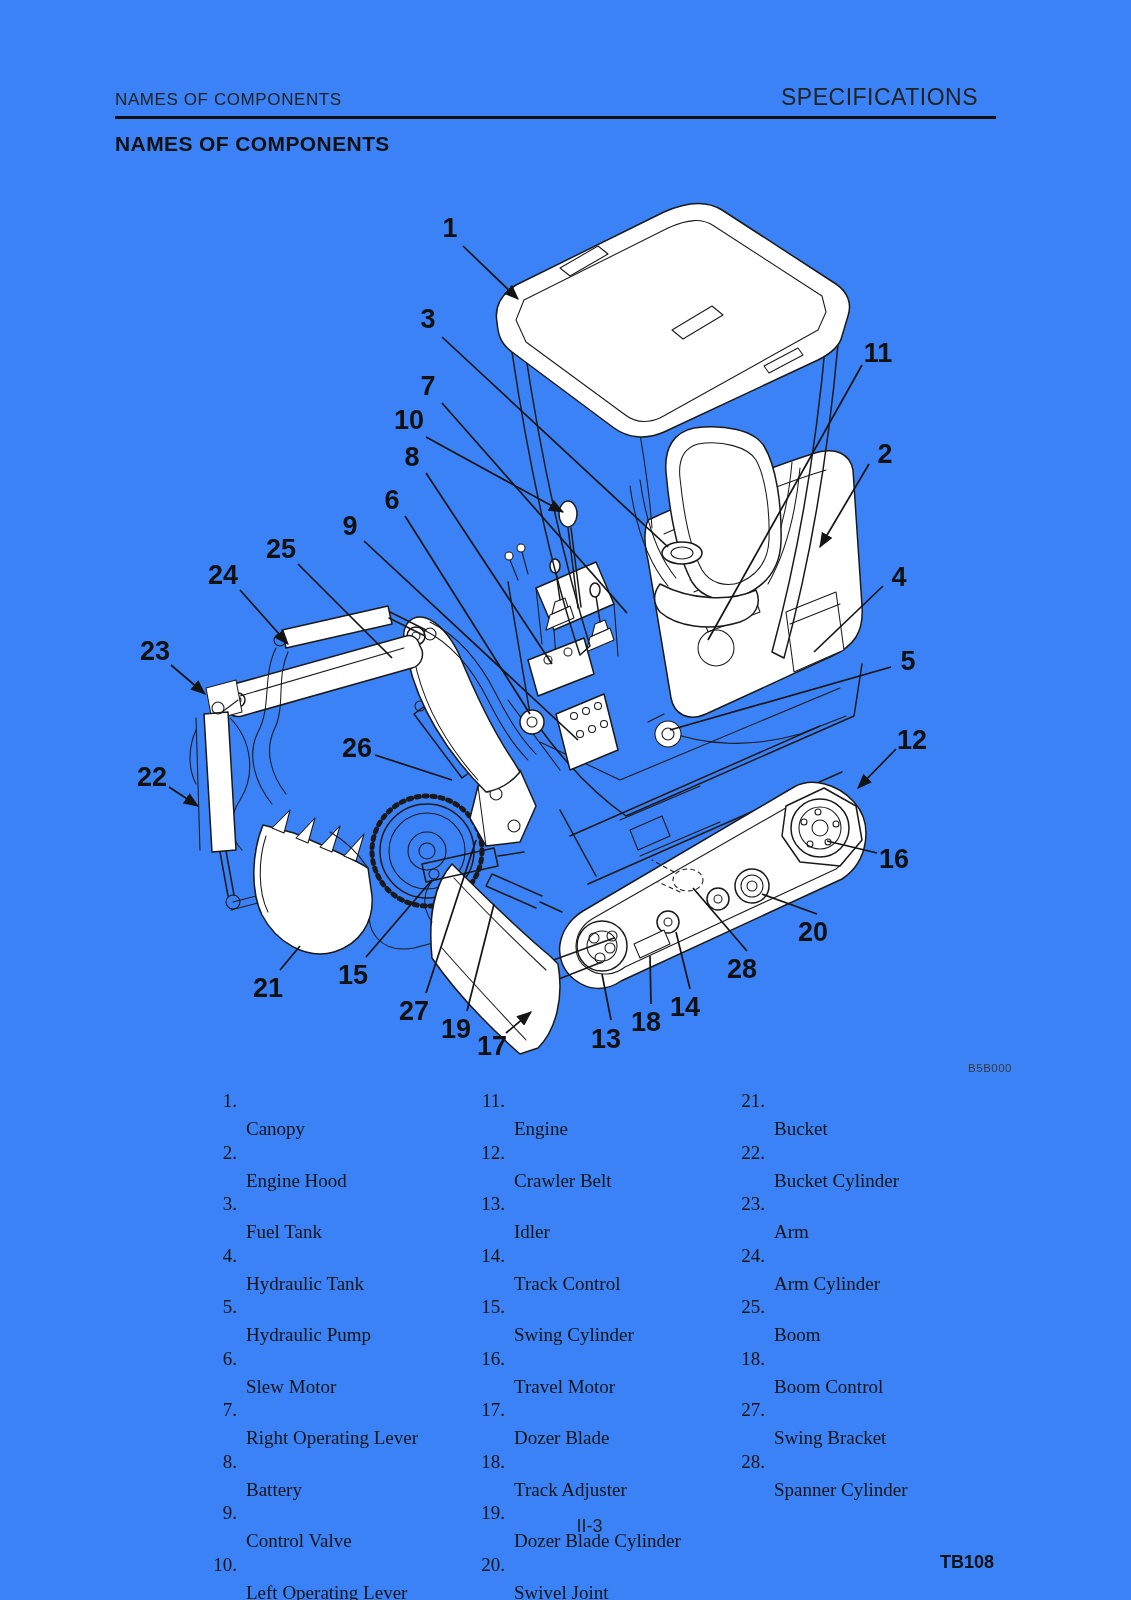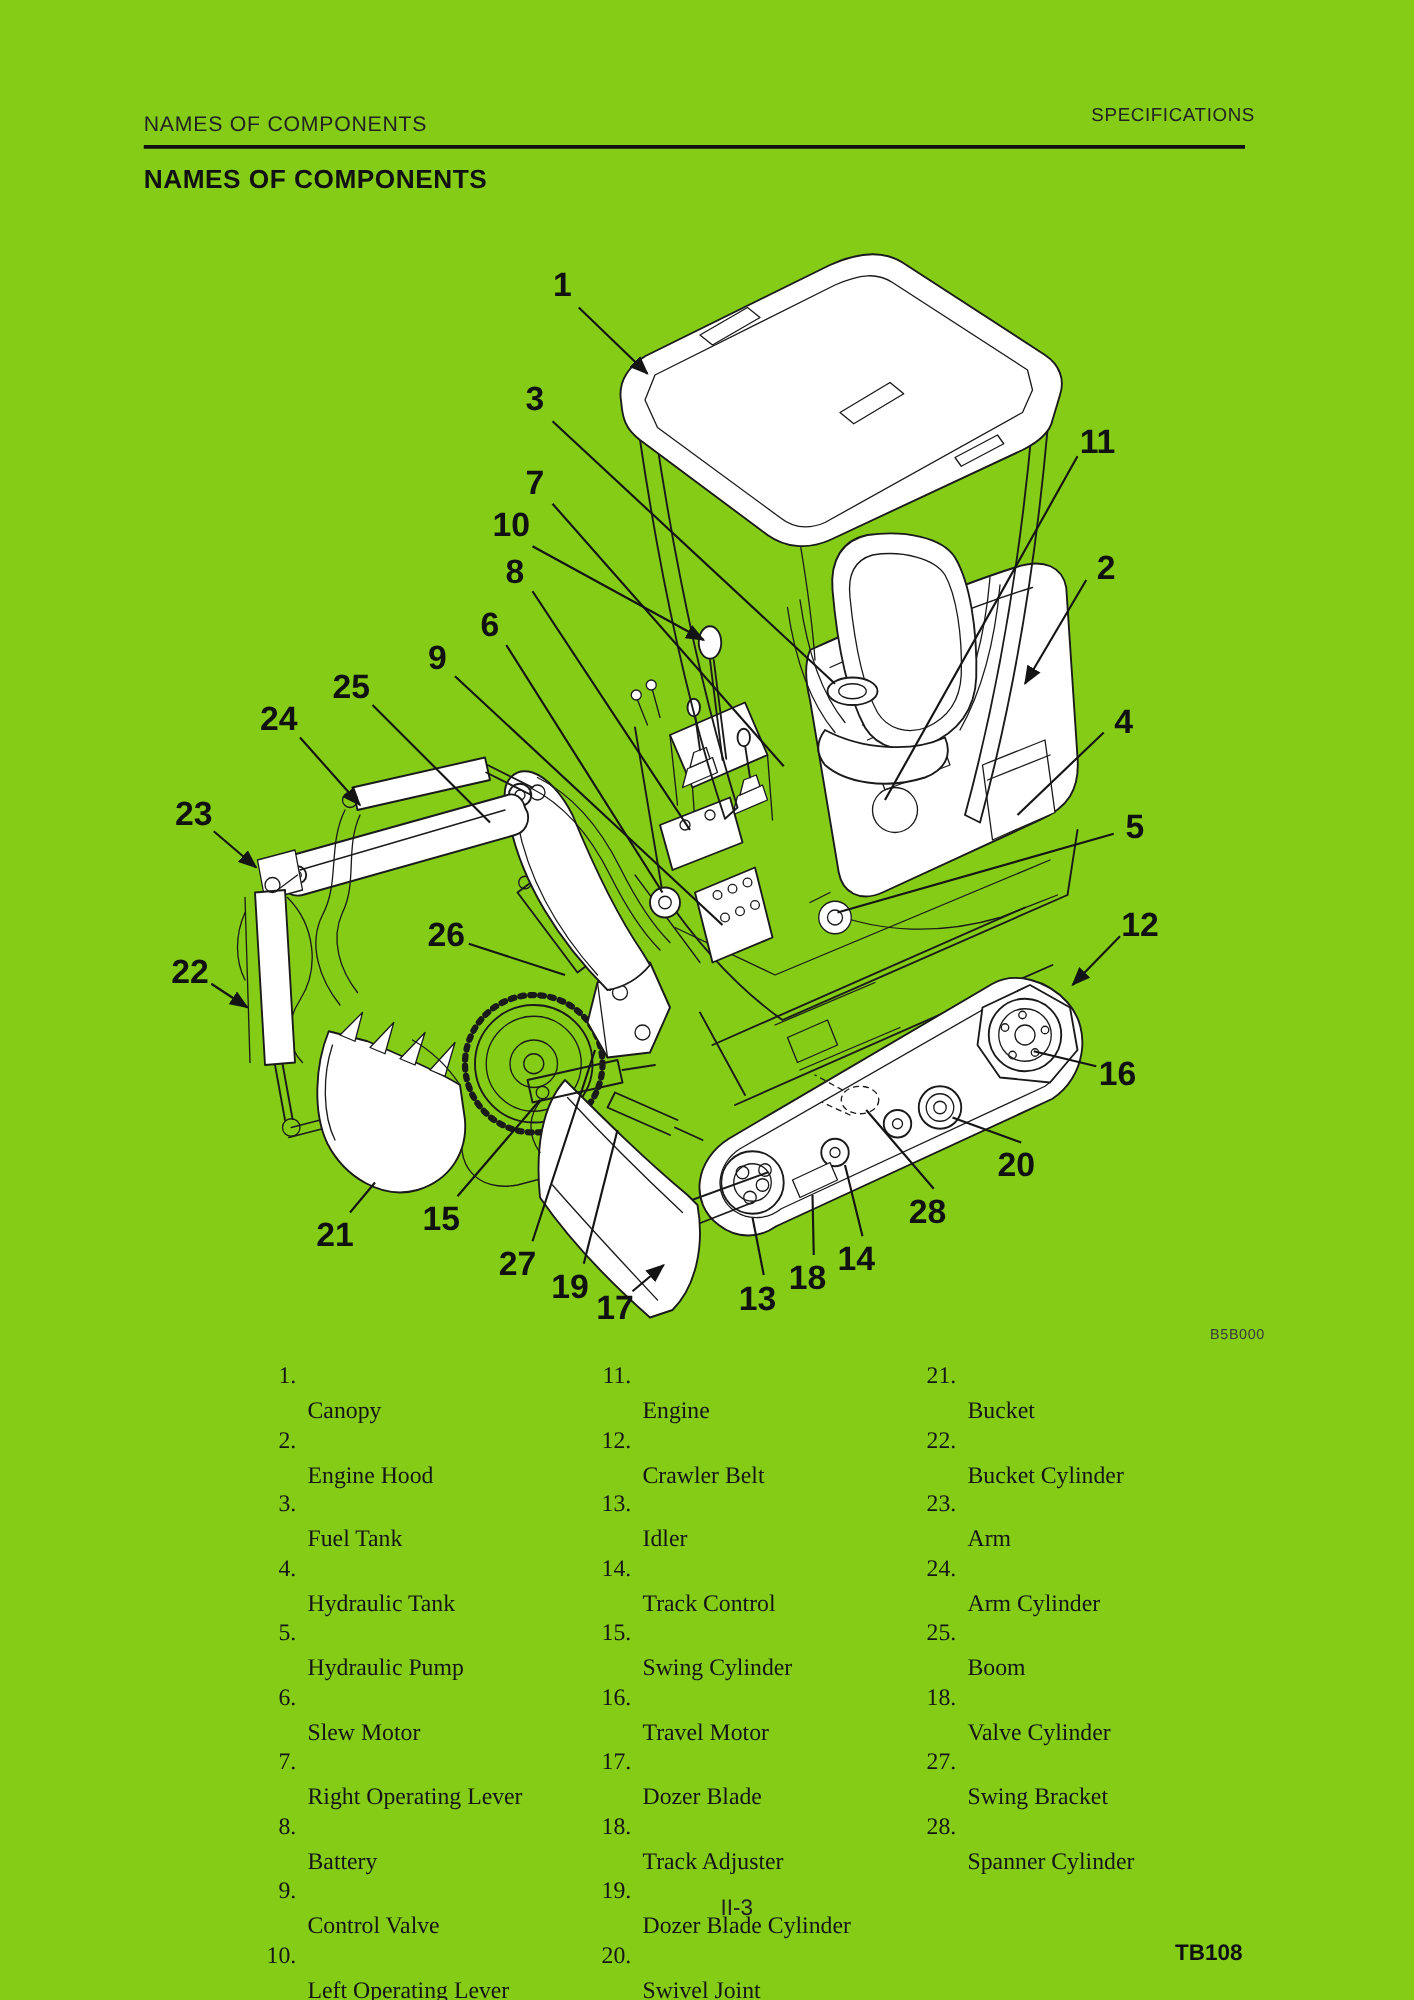--- a/index.html
+++ b/index.html
@@ -1,20 +1,20 @@
 <!DOCTYPE html>
 <html><head>
 <meta charset="utf-8">
 <style>
   html,body{margin:0;padding:0;background:#9a9a9a;}
-  .page{position:relative;width:1131px;height:1600px;margin:0 auto;background:#84cc16;
+  .page{position:relative;width:1131px;height:1600px;margin:0 auto;background:#3b82f6;
         font-family:"Liberation Sans",sans-serif;color:#161616;overflow:hidden;}
   
   .hdr-left{position:absolute;left:115px;top:90px;font-size:17px;letter-spacing:.6px;color:#222;}
-  .hdr-right{position:absolute;right:127px;top:84px;font-size:15px;letter-spacing:.5px;color:#222;}
+  .hdr-right{position:absolute;right:153px;top:84px;font-size:23px;letter-spacing:.5px;color:#222;}
   .hdr-rule{position:absolute;left:115px;top:116px;width:881px;height:3px;background:#111;}
   .page-title{position:absolute;left:115px;top:132px;font-size:21px;font-weight:700;letter-spacing:.4px;color:#111;margin:0;}
   
   svg.fig{position:absolute;left:0;top:0;width:1131px;height:1600px;}
   .s{stroke:#1a1a1a;fill:none;stroke-width:1.5;stroke-linecap:round;stroke-linejoin:round;}
   .sf{stroke:#1a1a1a;fill:#ffffff;stroke-width:1.5;stroke-linejoin:round;}
   .thin{stroke-width:1.05;}
   .dash{stroke-dasharray:4 4;}
   .lug{stroke-dasharray:3 5;stroke-width:5;}
   .leader{stroke:#141414;stroke-width:1.7;fill:none;}
@@ -457,21 +457,21 @@
         <div class="lrow">
           <span class="lnum">24.</span>
           <span class="llabel">Arm Cylinder</span>
         </div>
         <div class="lrow">
           <span class="lnum">25.</span>
           <span class="llabel">Boom</span>
         </div>
         <div class="lrow">
           <span class="lnum">18.</span>
-          <span class="llabel">Valve Cylinder</span>
+          <span class="llabel">Boom Control</span>
         </div>
         <div class="lrow">
           <span class="lnum">27.</span>
           <span class="llabel">Swing Bracket</span>
         </div>
         <div class="lrow">
           <span class="lnum">28.</span>
           <span class="llabel">Spanner Cylinder</span>
         </div>
       </div>

